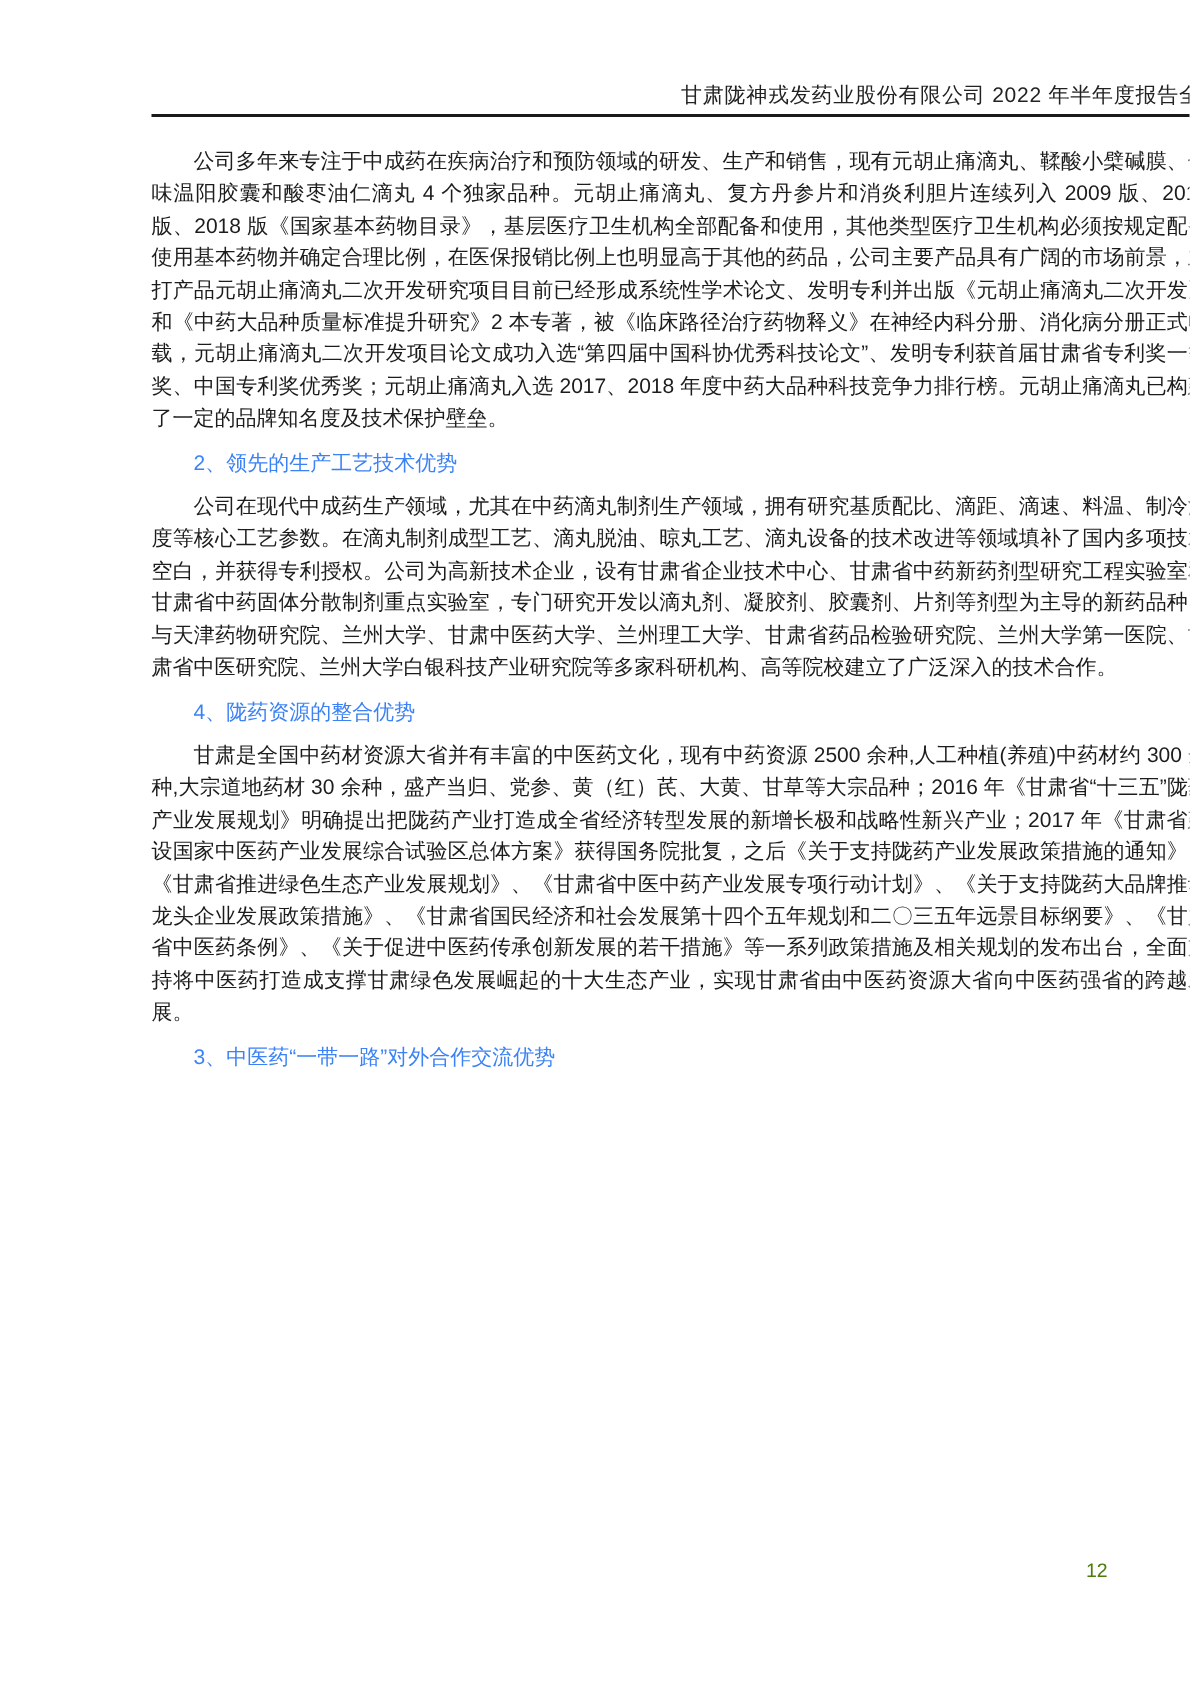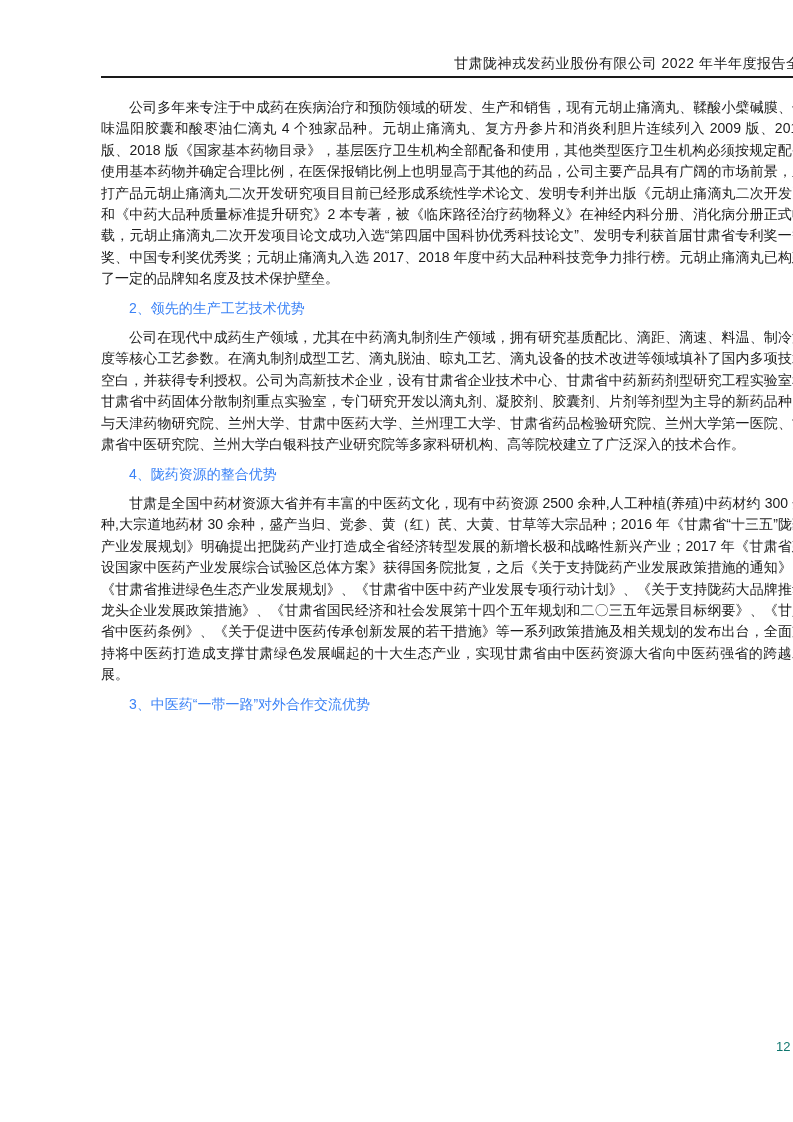--- a/index.html
+++ b/index.html
@@ -47,23 +47,23 @@
   .heading {
     font-size: 14px;
     line-height: 21.4px;
     text-indent: 2em;
     margin: 0 0 8px 0;
     color: #3b82f6;
   }
   .page-number {
     position: absolute;
     top: 1039px;
-    left: 737px;
+    left: 685px;
     font-size: 13px;
-    color: #0f766e;
+    color: #4d7c0f;
   }
 </style>
 </head>
 <body>
 
 <div class="page">
 
   <div class="page-header">甘肃陇神戎发药业股份有限公司 2022 年半年度报告全文</div>
 
   <div class="content">

